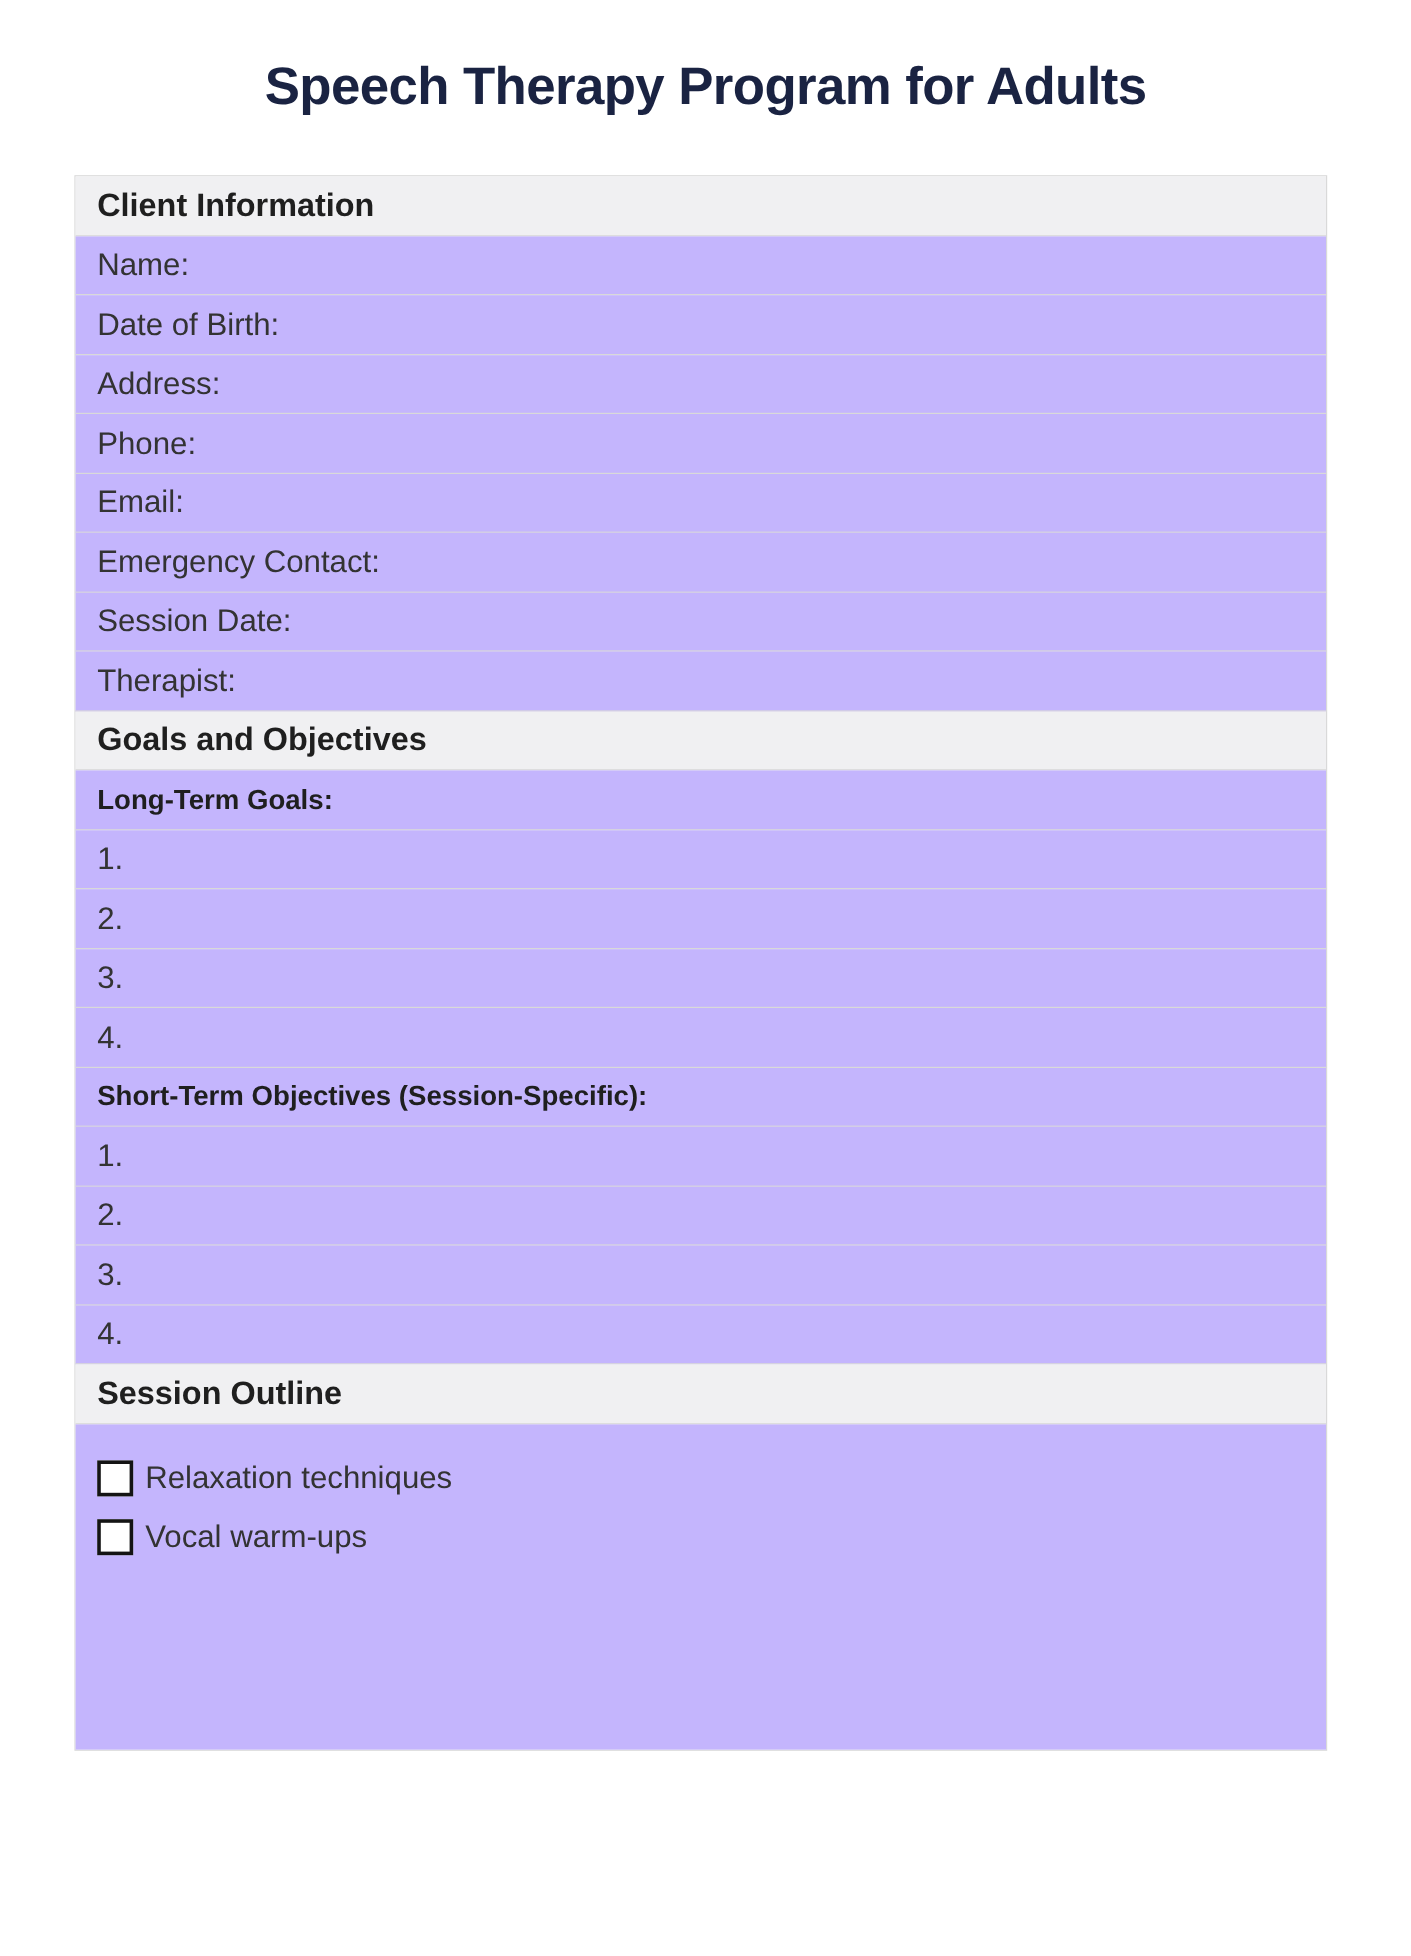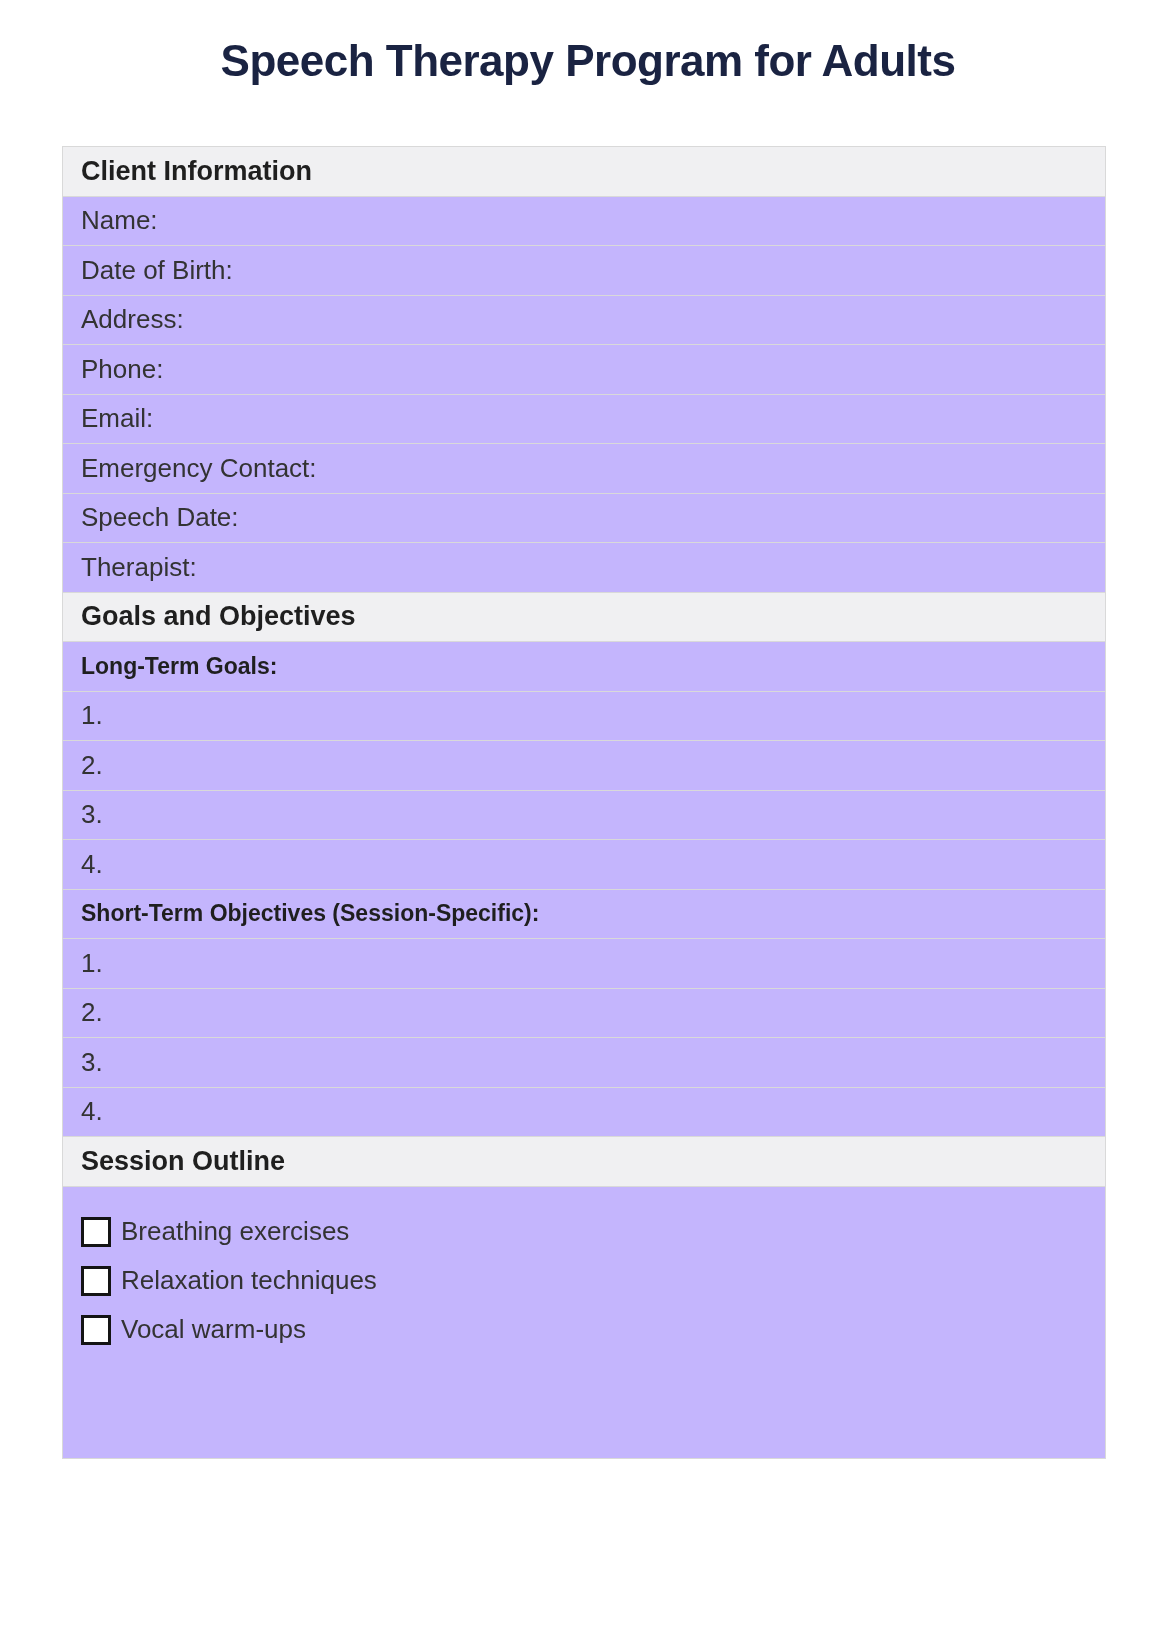--- a/index.html
+++ b/index.html
@@ -13,21 +13,21 @@
   *{margin:0;padding:0;box-sizing:border-box;}
   html,body{background:#ffffff;}
   body{
     width:1176px;height:1630px;
     position:relative;
     font-family:"Liberation Sans", sans-serif;
     -webkit-font-smoothing:antialiased;
   }
   .page-title{
     position:absolute;
-    top:36px;left:0;width:1176px;
+    top:48px;left:0;width:1176px;
     text-align:center;
     font-size:44px;
     font-weight:bold;
     letter-spacing:-0.5px;
     color:var(--title-text);
   }
   .form-table{
     position:absolute;
     top:146px;left:62px;
     width:1044px;
@@ -102,21 +102,21 @@
     <div class="row field">
       <span>Phone:</span>
     </div>
     <div class="row field">
       <span>Email:</span>
     </div>
     <div class="row field">
       <span>Emergency Contact:</span>
     </div>
     <div class="row field">
-      <span>Speech Date:</span>
+      <span>Session Date:</span>
     </div>
     <div class="row field">
       <span>Therapist:</span>
     </div>
     <div class="row section">
       <span>Goals and Objectives</span>
     </div>
     <div class="row subheader">
       <span>Long-Term Goals:</span>
     </div>
@@ -146,24 +146,20 @@
     </div>
     <div class="row field">
       <span>4.</span>
     </div>
     <div class="row section">
       <span>Session Outline</span>
     </div>
     <div class="row checklist">
       <div class="check-item">
         <span class="checkbox"></span>
-        <span class="check-label">Breathing exercises</span>
-      </div>
-      <div class="check-item">
-        <span class="checkbox"></span>
         <span class="check-label">Relaxation techniques</span>
       </div>
       <div class="check-item">
         <span class="checkbox"></span>
         <span class="check-label">Vocal warm-ups</span>
       </div>
     </div>
   </div>
 
 </body></html>

